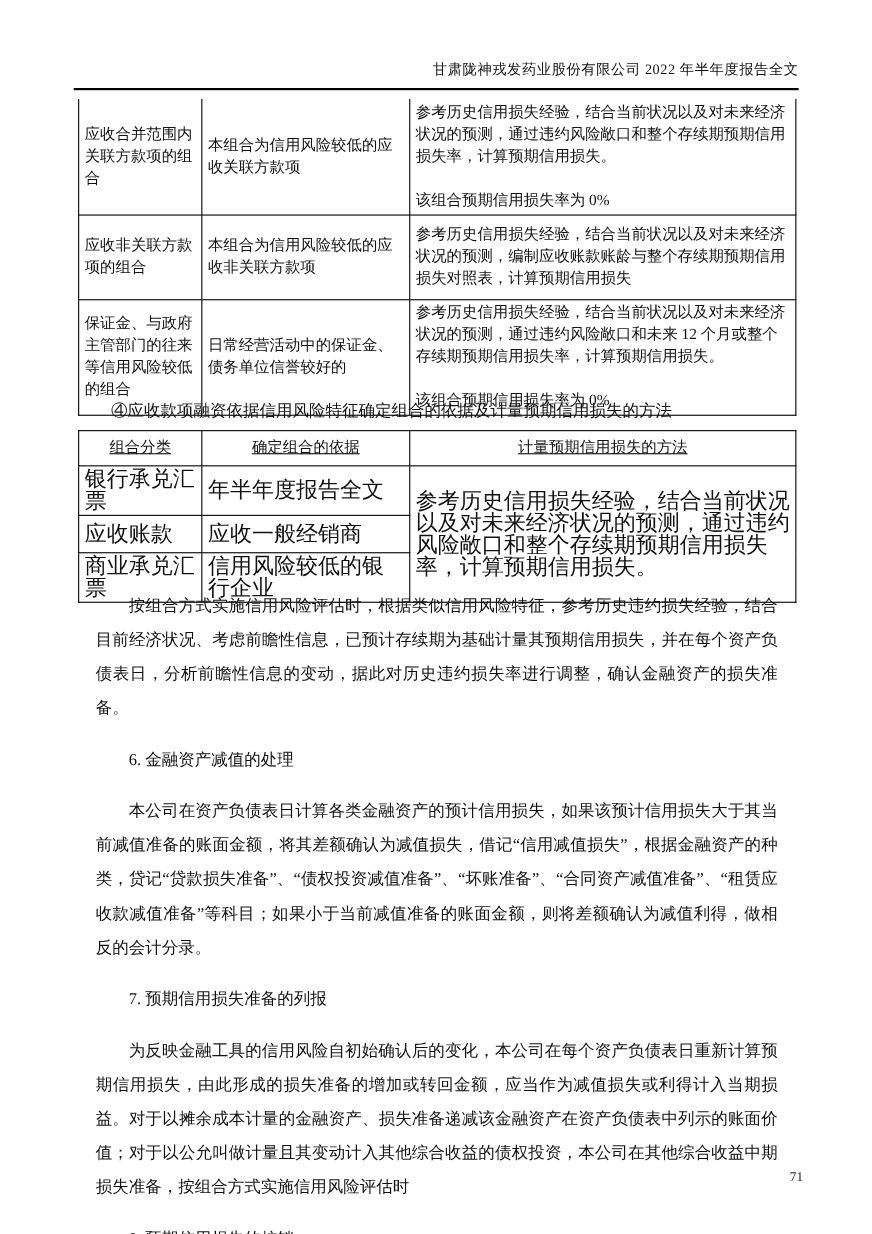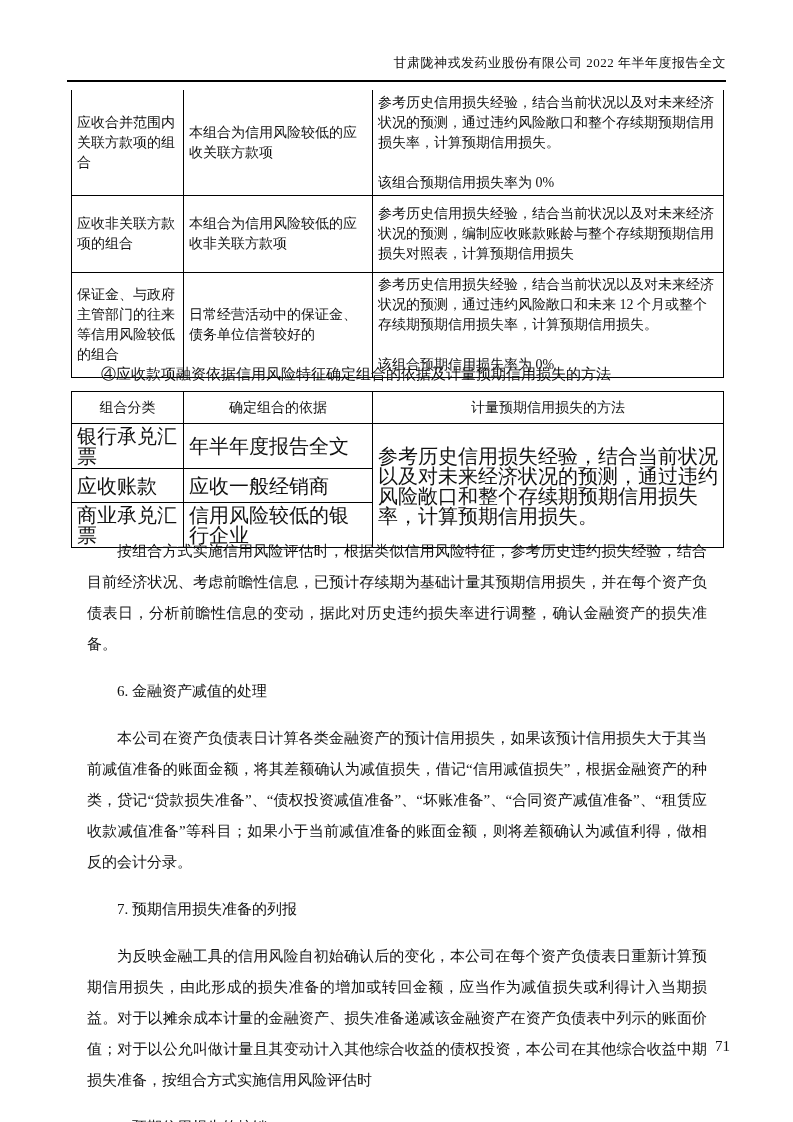--- a/index.html
+++ b/index.html
@@ -29,33 +29,33 @@
   .tbl1 tr.r2 td { height: 72px; }
   .tbl1 tr.r3 td { height: 92px; }
   .note-line { margin-top: 20px; }
 
   .sec4 {
     position: absolute; top: 363px; left: 71px; width: 652px;
     font-size: 15px; line-height: 22px; text-indent: 2em;
   }
 
   .tbl2 { position: absolute; top: 391px; left: 71px; width: 652px; }
-  .tbl2 th { font-size: 14px; line-height: 18px; height: 27px; text-align: center; padding: 2px 5px; }
+  .tbl2 th { font-size: 14px; line-height: 18px; height: 27px; text-align: center; padding: 2px 5px; text-decoration: underline; }
   .tbl2 td { font-size: 20px; line-height: 20px; padding: 2px 5px; vertical-align: middle; }
   .tbl2 tr.dr td { height: 29px; }
 
   .body-text {
     position: absolute; top: 520px; left: 71px; width: 652px;
     font-size: 15px; line-height: 31px; text-align: justify;
   }
   .body-text p { margin: 16px; text-indent: 2em; }
 
   .page-num {
-    position: absolute; top: 1038px; right: 63px;
-    font-size: 15px;
+    position: absolute; top: 1063px; right: 63px;
+    font-size: 12px;
   }
 </style>
 </head>
 <body>
 
 <div class="page">
 
   <div class="hdr-title">甘肃陇神戎发药业股份有限公司 2022 年半年度报告全文</div>
   <div class="hdr-rule"></div>
 

